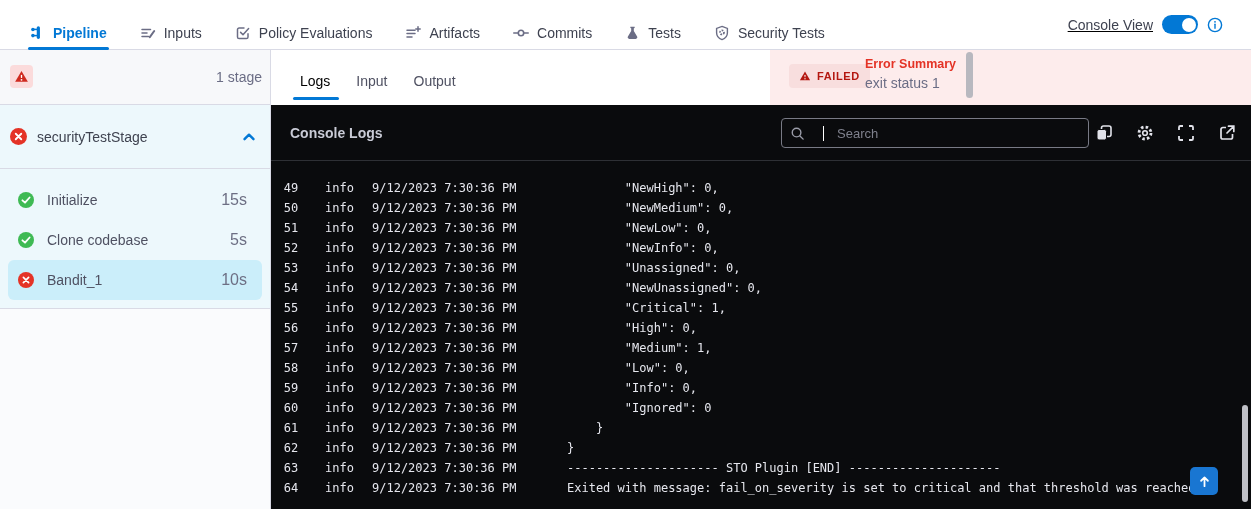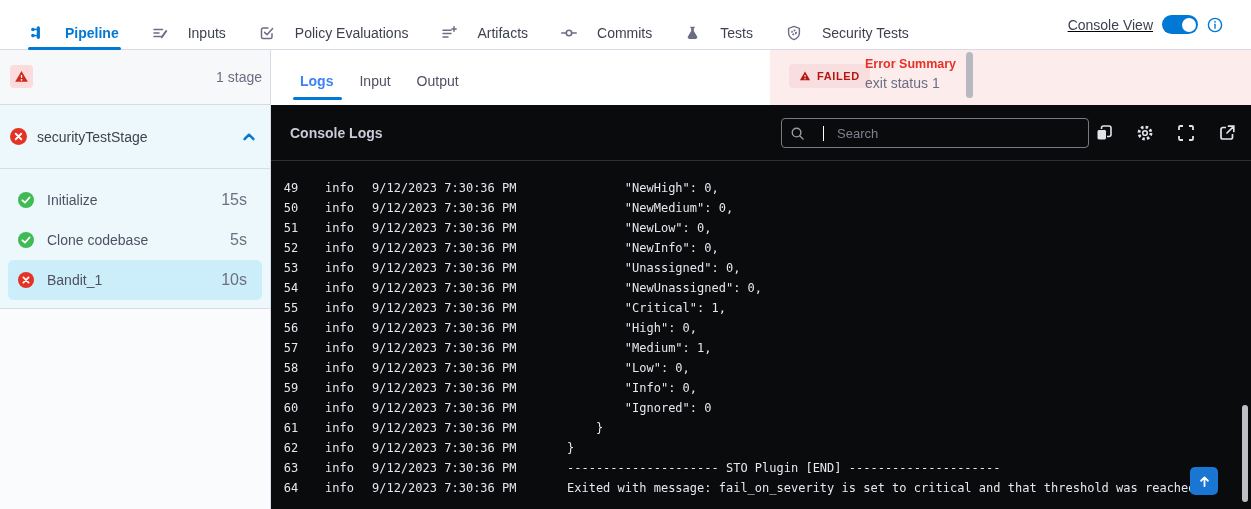--- a/index.html
+++ b/index.html
@@ -5,21 +5,21 @@
   * { margin:0; padding:0; box-sizing:border-box; }
   html,body { width:1251px; height:509px; background:#fff; overflow:hidden;
     font-family:"Liberation Sans", sans-serif; }
   .page { position:relative; width:1251px; height:509px; }
 
   
   .topnav { position:absolute; left:0; top:0; width:1251px; height:50px;
     background:#fff; border-bottom:1px solid #d9dae5; display:flex; align-items:stretch;
     padding-left:30px; z-index:5; }
   .nav-items { display:flex; align-items:stretch; gap:33px; }
-  .nav-item { display:flex; align-items:center; gap:20px; cursor:pointer; position:relative;
+  .nav-item { display:flex; align-items:center; gap:8px; cursor:pointer; position:relative;
     color:#3e4250; font-size:14px; font-weight:500;margin-top:16px; }
   .nav-item svg { display:block; }
   .nav-item.active { color:#0278d5; font-weight:700; }
   .nav-item.active::after { content:""; position:absolute; left:-2px; right:-2px; bottom:-1px;
     height:3px; background:#0278d5; border-radius:2px; }
   .nav-right { margin-left:auto; display:flex; align-items:center; gap:9px; padding-right:28px;text-decoration:underline; }
   .nav-right .cv-label { font-size:14px; color:#3e4250; }
   .toggle { width:36px; height:19px; border-radius:10px; background:#0278d5; position:relative; cursor:pointer; }
   .toggle .knob { position:absolute; right:2.5px; top:2.5px; width:14px; height:14px; border-radius:50%; background:#fff; }
 
@@ -42,21 +42,21 @@
     padding:0 15px 0 10px; cursor:pointer; }
   .step-row.selected { background:#cbeefa; }
   .step-row .step-name { margin-left:13px; font-size:14px; color:#4f5162; }
   .step-row .dur { margin-left:auto; font-size:16px; color:#6d6f84; }
   .sb-bottom { flex:1; background:#fafbfd; border-top:1px solid #d9dae5; }
 
   
   .main-header { position:absolute; left:271px; top:50px; width:980px; height:55px; background:#fff; }
   .log-tabs { position:absolute; left:29px; top:0; height:55px; display:flex; align-items:flex-end; gap:26px; }
   .log-tab { position:relative; padding-bottom:16px; font-size:14px; color:#4f5162; cursor:pointer; }
-  .log-tab.active { color:#3b82f6; font-weight:700; }
+  .log-tab.active { color:#000000; font-weight:400; }
   .log-tab.active::after { content:""; position:absolute; left:-7px; right:-9px; bottom:5px; height:3px;
     background:#0278d5; border-radius:2px; }
   .error-strip { position:absolute; left:499px; top:0; width:481px; height:55px; background:#fdecec; }
   .failed-badge { position:absolute; left:19px; top:14px; height:24px; padding:0 10px; border-radius:4px;
     background:#f8dede; display:flex; align-items:center; gap:6px; }
   .failed-badge .failed-text { font-size:11px; font-weight:700; letter-spacing:.6px; color:#b41710; }
   .err-block { position:absolute; left:95px; top:7px; }
   .err-title { font-size:12.5px; font-weight:700; color:#e43326; }
   .err-msg { margin-top:4px; font-size:14px; color:#6b6d85; }
   .err-scroll-thumb { position:absolute; left:196px; top:2px; width:7px; height:46px; border-radius:4px;

